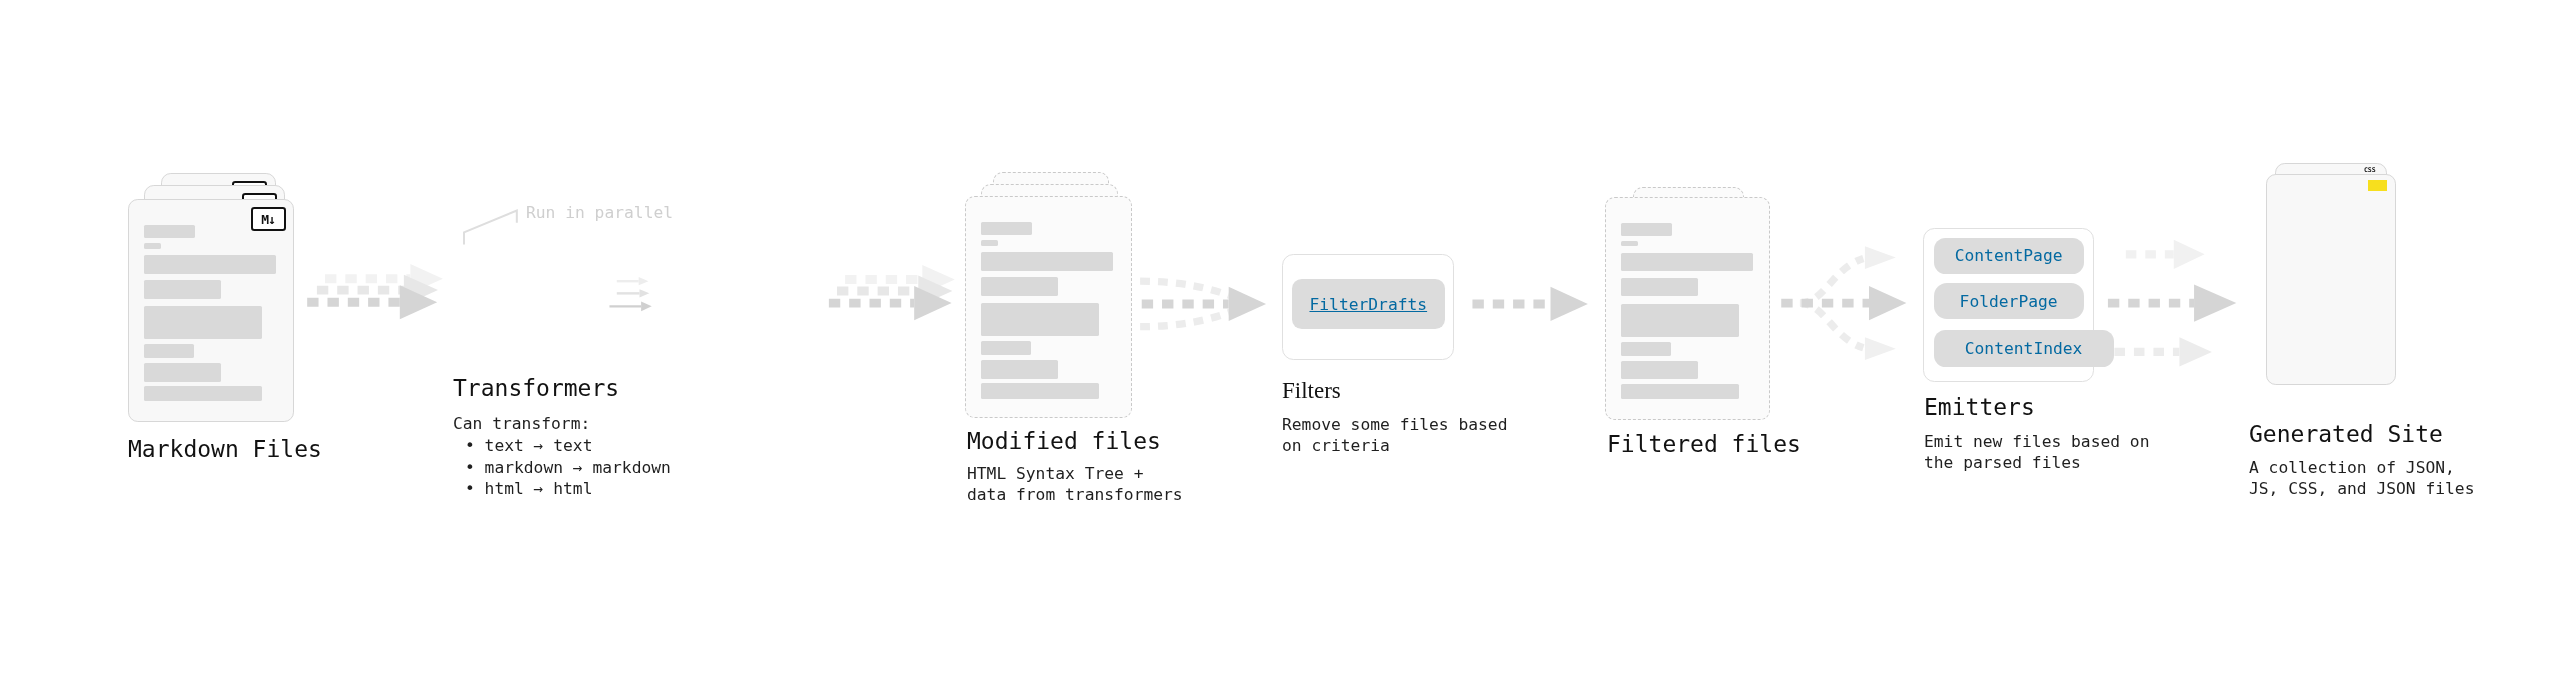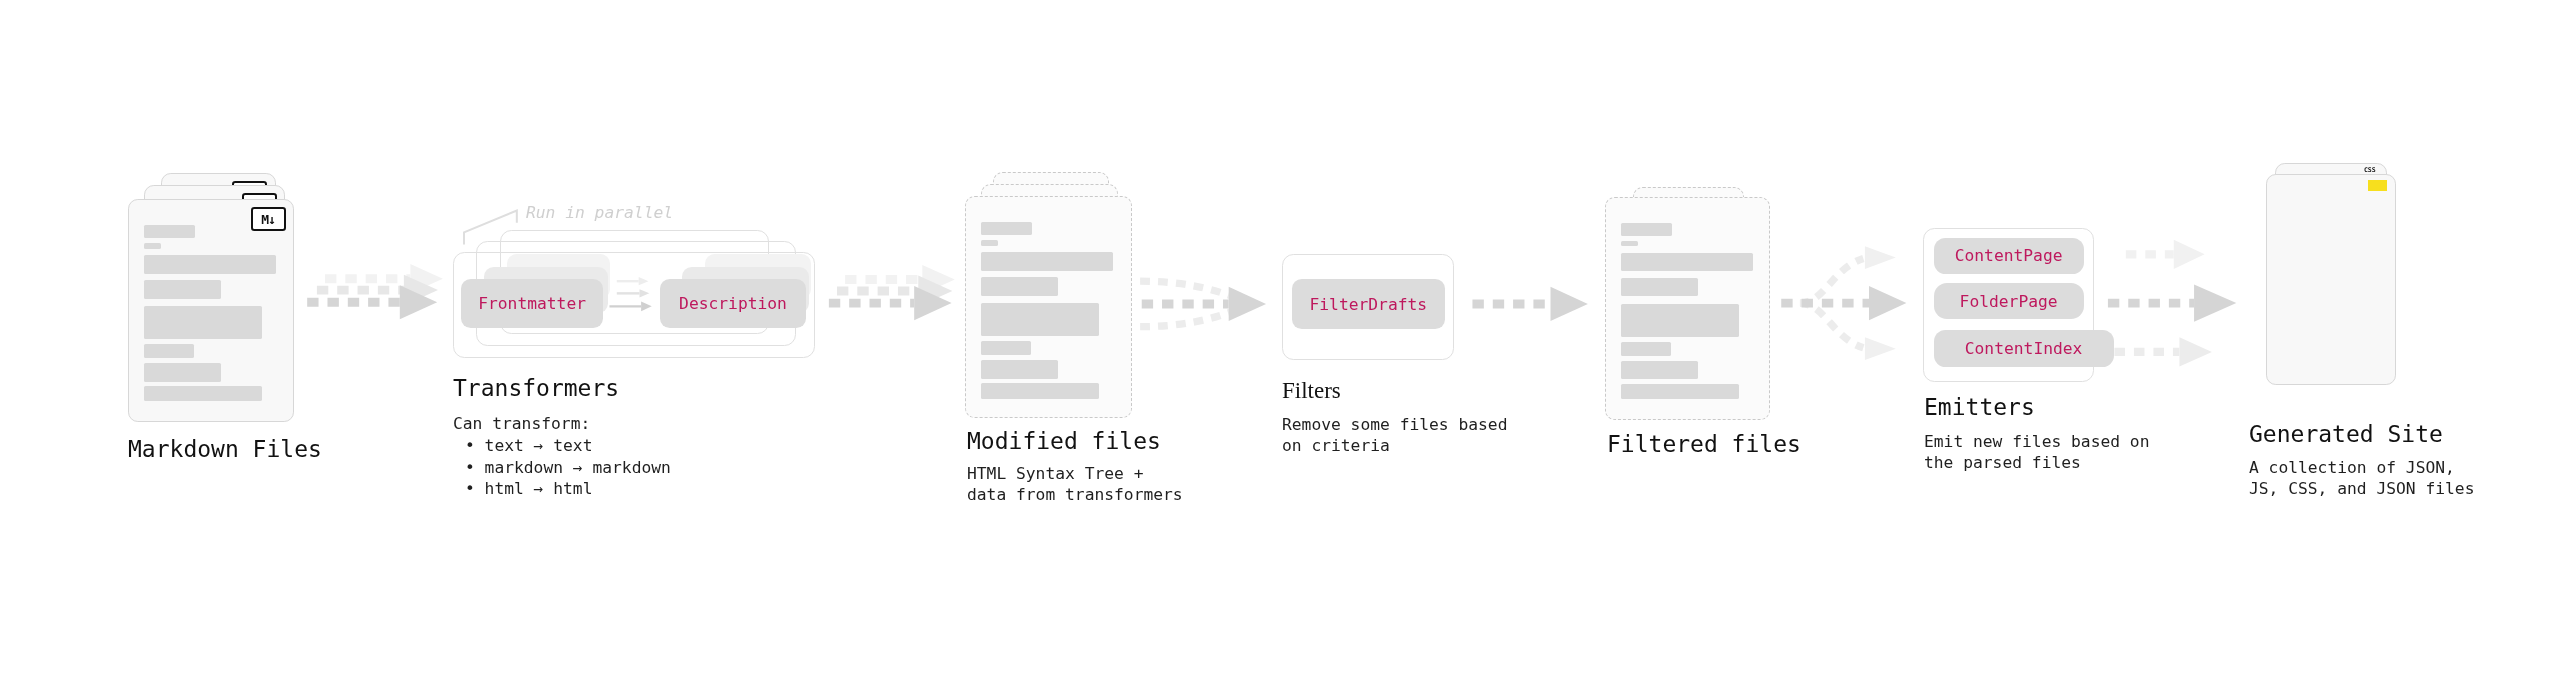--- a/index.html
+++ b/index.html
@@ -22,21 +22,21 @@
   .badge-md{
     position:absolute;top:7.3px;right:7.3px;width:31px;height:19.5px;
     border:2.4px solid #111;border-radius:3.3px;background:#fff;
     display:flex;align-items:center;justify-content:center;
     font-size:13px;font-weight:bold;color:#111;letter-spacing:-0.8px;
   }
   .obox{position:absolute;border:1.6px solid #e0e0e0;border-radius:11.4px;box-sizing:border-box;background:transparent;}
   .pill{
     position:absolute;background:#dcdcdc;border-radius:9.8px;
     display:flex;align-items:center;justify-content:center;
-    font-size:16.3px;color:#be185d;white-space:pre;
+    font-size:16.3px;color:#0369a1;white-space:pre;
   }
   .pill.ghost1{background:#eaeaea;}
   .pill.ghost2{background:#f3f3f3;}
   .title{position:absolute;font-size:23px;color:#121212;white-space:pre;}
   .desc-line{position:absolute;font-size:16.3px;color:#1f1f1f;white-space:pre;}
   .callout{position:absolute;font-size:16.3px;color:#cfcfcf;white-space:pre;}
   .badge-css{position:absolute;top:3.3px;right:8.1px;width:16.3px;text-align:center;}
   .badge-css .css-txt{font-size:6.5px;font-weight:bold;color:#111;line-height:6.5px;}
   .badge-css .css-bar{margin-top:0.8px;height:3.3px;border-radius:0.8px;}
   .badge-js{position:absolute;top:5.7px;right:7.3px;width:19.5px;height:10.6px;}
@@ -69,32 +69,21 @@
       <div class="bar b3"></div>
       <div class="bar b4"></div>
       <div class="bar b5"></div>
       <div class="bar b6"></div>
       <div class="bar b7"></div>
       <div class="bar b8"></div>
     </div>
   </div>
   <div class="title" style="left:128px;top:436px;">Markdown Files</div>
 
-  <div class="col" style="left:453px;top:230px;width:362px;height:128px;">
-    <div class="obox" style="left:47px;top:0;width:269px;height:104px;"></div>
-    <div class="obox" style="left:23px;top:10.6px;width:320px;height:105px;"></div>
-    <div class="obox" style="left:0;top:22px;width:362px;height:106px;"></div>
-    <div class="pill ghost2" style="left:54px;top:24.4px;width:103px;height:45px;"></div>
-    <div class="pill ghost1" style="left:31px;top:37px;width:124px;height:46px;"></div>
-    <div class="pill ghost2" style="left:252px;top:24.4px;width:106px;height:45px;"></div>
-    <div class="pill ghost1" style="left:229px;top:37px;width:127px;height:46px;"></div>
-    <div class="pill" style="left:8.1px;top:49px;width:142px;height:49px;">Frontmatter</div>
-    <div class="pill" style="left:207px;top:49px;width:146px;height:49px;">Description</div>
-  </div>
-  <div class="callout" style="left:526px;top:203px;font-style:italic;">Run in parallel</div>
+  <div class="callout" style="left:526px;top:203px;">Run in parallel</div>
   <div class="title" style="left:453px;top:375px;">Transformers</div>
   <div class="desc-line" style="left:453px;top:414px;">Can transform:</div>
   <div class="desc-line" style="left:465px;top:436px;">• text → text</div>
   <div class="desc-line" style="left:465px;top:458px;">• markdown → markdown</div>
   <div class="desc-line" style="left:465px;top:479px;">• html → html</div>
 
   <div class="col" style="left:965px;top:172px;width:167px;height:246px;">
     <div class="card dashed" style="left:28px;top:0;width:116px;height:211px;"></div>
     <div class="card dashed" style="left:16.3px;top:12.2px;width:137px;height:211px;"></div>
     <div class="card dashed" style="left:0;top:24.4px;width:167px;height:222px;">
@@ -107,21 +96,21 @@
       <div class="bar b7"></div>
       <div class="bar b8"></div>
     </div>
   </div>
   <div class="title" style="left:967px;top:428px;">Modified files</div>
   <div class="desc-line" style="left:967px;top:464px;">HTML Syntax Tree +</div>
   <div class="desc-line" style="left:967px;top:485px;">data from transformers</div>
 
   <div class="col" style="left:1282px;top:254px;width:172px;height:106px;">
     <div class="obox" style="left:0;top:0;width:172px;height:106px;"></div>
-    <div class="pill" style="left:9.8px;top:25px;width:153px;height:50px;">FilterDrafts</div>
+    <div class="pill" style="left:9.8px;top:25px;width:153px;height:50px;text-decoration:underline;">FilterDrafts</div>
   </div>
   <div class="title" style="left:1282px;top:378px;font-family:Liberation Serif, serif;">Filters</div>
   <div class="desc-line" style="left:1282px;top:415px;">Remove some files based</div>
   <div class="desc-line" style="left:1282px;top:436px;">on criteria</div>
 
   <div class="col" style="left:1605px;top:187px;width:165px;height:233px;">
     <div class="card dashed" style="left:28.4px;top:0;width:111px;height:203px;"></div>
     <div class="card dashed" style="left:0;top:9.8px;width:165px;height:223px;">
       <div class="bar b1"></div>
       <div class="bar b2"></div>

